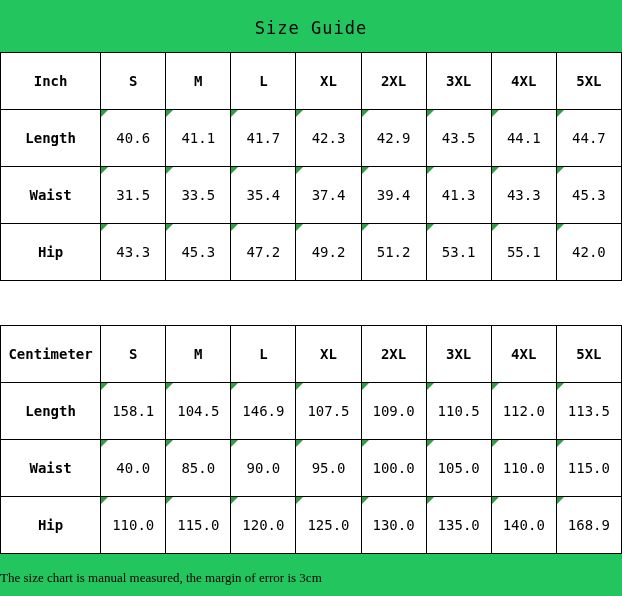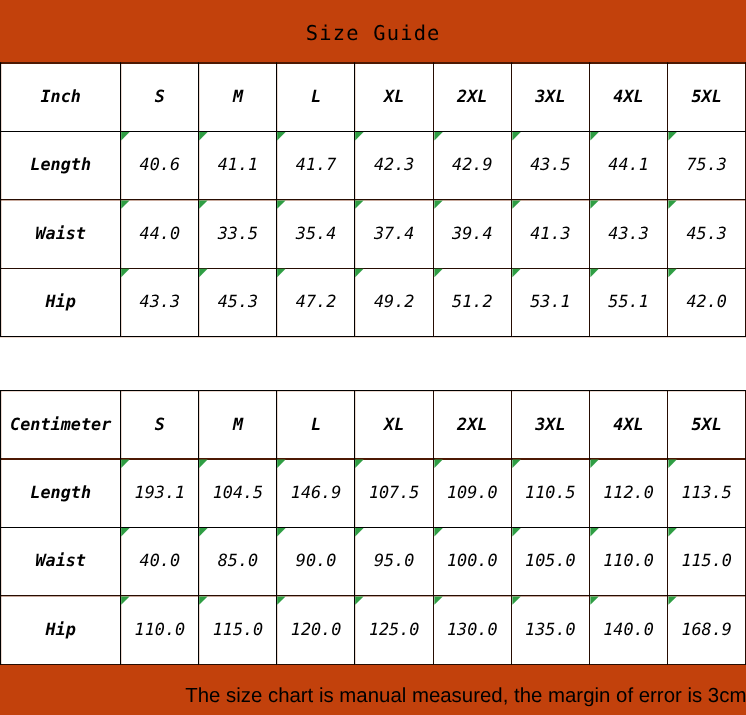--- a/index.html
+++ b/index.html
@@ -12,35 +12,34 @@
     height: 596px;
     font-family: "DejaVu Sans Mono", monospace;
     color: #000000;
     overflow: hidden;
   }
   .page {
     position: relative;
     width: 622px;
     height: 596px;
     box-sizing: border-box;
-    background: #c2410c;
+    background: #22c55e;
   }
   .title {
     text-align: center;
     font-size: 17px;
     letter-spacing: 1px;
     padding-top: 18px;
     padding-bottom: 14px;
     font-family: "DejaVu Sans Mono", monospace;
   }
   table.size-table {
     border-collapse: collapse;
     width: 622px;
     table-layout: fixed;
-    font-style: italic;
   }
   table.size-table td,
   table.size-table th {
     border: 1px solid #000000;
     text-align: center;
     vertical-align: middle;
     font-size: 14px;
     font-family: "DejaVu Sans Mono", monospace;
     font-weight: normal;
     position: relative;
@@ -65,24 +64,24 @@
     top: 0;
     left: 0;
     border-top: 7px solid #2f9e44;
     border-right: 7px solid transparent;
   }
   .gap {
     height: 44px;
     background: #ffffff;
   }
   .footer {
-    text-align: right;
-    font-size: 17px;
+    text-align: left;
+    font-size: 13px;
     padding-top: 16px;
-    font-family: Liberation Sans, sans-serif;
+    font-family: Liberation Serif, serif;
   }
   
   col.first { width: 100px; }
   col.rest  { width: 65px; }
 </style>
 </head>
 <body>
 
 <div class="page">
 
@@ -116,25 +115,25 @@
     <tbody>
       <tr>
         <td class="row-head">Length</td>
         <td class="cell tri">40.6</td>
         <td class="cell tri">41.1</td>
         <td class="cell tri">41.7</td>
         <td class="cell tri">42.3</td>
         <td class="cell tri">42.9</td>
         <td class="cell tri">43.5</td>
         <td class="cell tri">44.1</td>
-        <td class="cell tri">75.3</td>
+        <td class="cell tri">44.7</td>
       </tr>
       <tr>
         <td class="row-head">Waist</td>
-        <td class="cell tri">44.0</td>
+        <td class="cell tri">31.5</td>
         <td class="cell tri">33.5</td>
         <td class="cell tri">35.4</td>
         <td class="cell tri">37.4</td>
         <td class="cell tri">39.4</td>
         <td class="cell tri">41.3</td>
         <td class="cell tri">43.3</td>
         <td class="cell tri">45.3</td>
       </tr>
       <tr>
         <td class="row-head">Hip</td>
@@ -173,21 +172,21 @@
         <th class="size-head">XL</th>
         <th class="size-head">2XL</th>
         <th class="size-head">3XL</th>
         <th class="size-head">4XL</th>
         <th class="size-head">5XL</th>
       </tr>
     </thead>
     <tbody>
       <tr>
         <td class="row-head">Length</td>
-        <td class="cell tri">193.1</td>
+        <td class="cell tri">158.1</td>
         <td class="cell tri">104.5</td>
         <td class="cell tri">146.9</td>
         <td class="cell tri">107.5</td>
         <td class="cell tri">109.0</td>
         <td class="cell tri">110.5</td>
         <td class="cell tri">112.0</td>
         <td class="cell tri">113.5</td>
       </tr>
       <tr>
         <td class="row-head">Waist</td>

